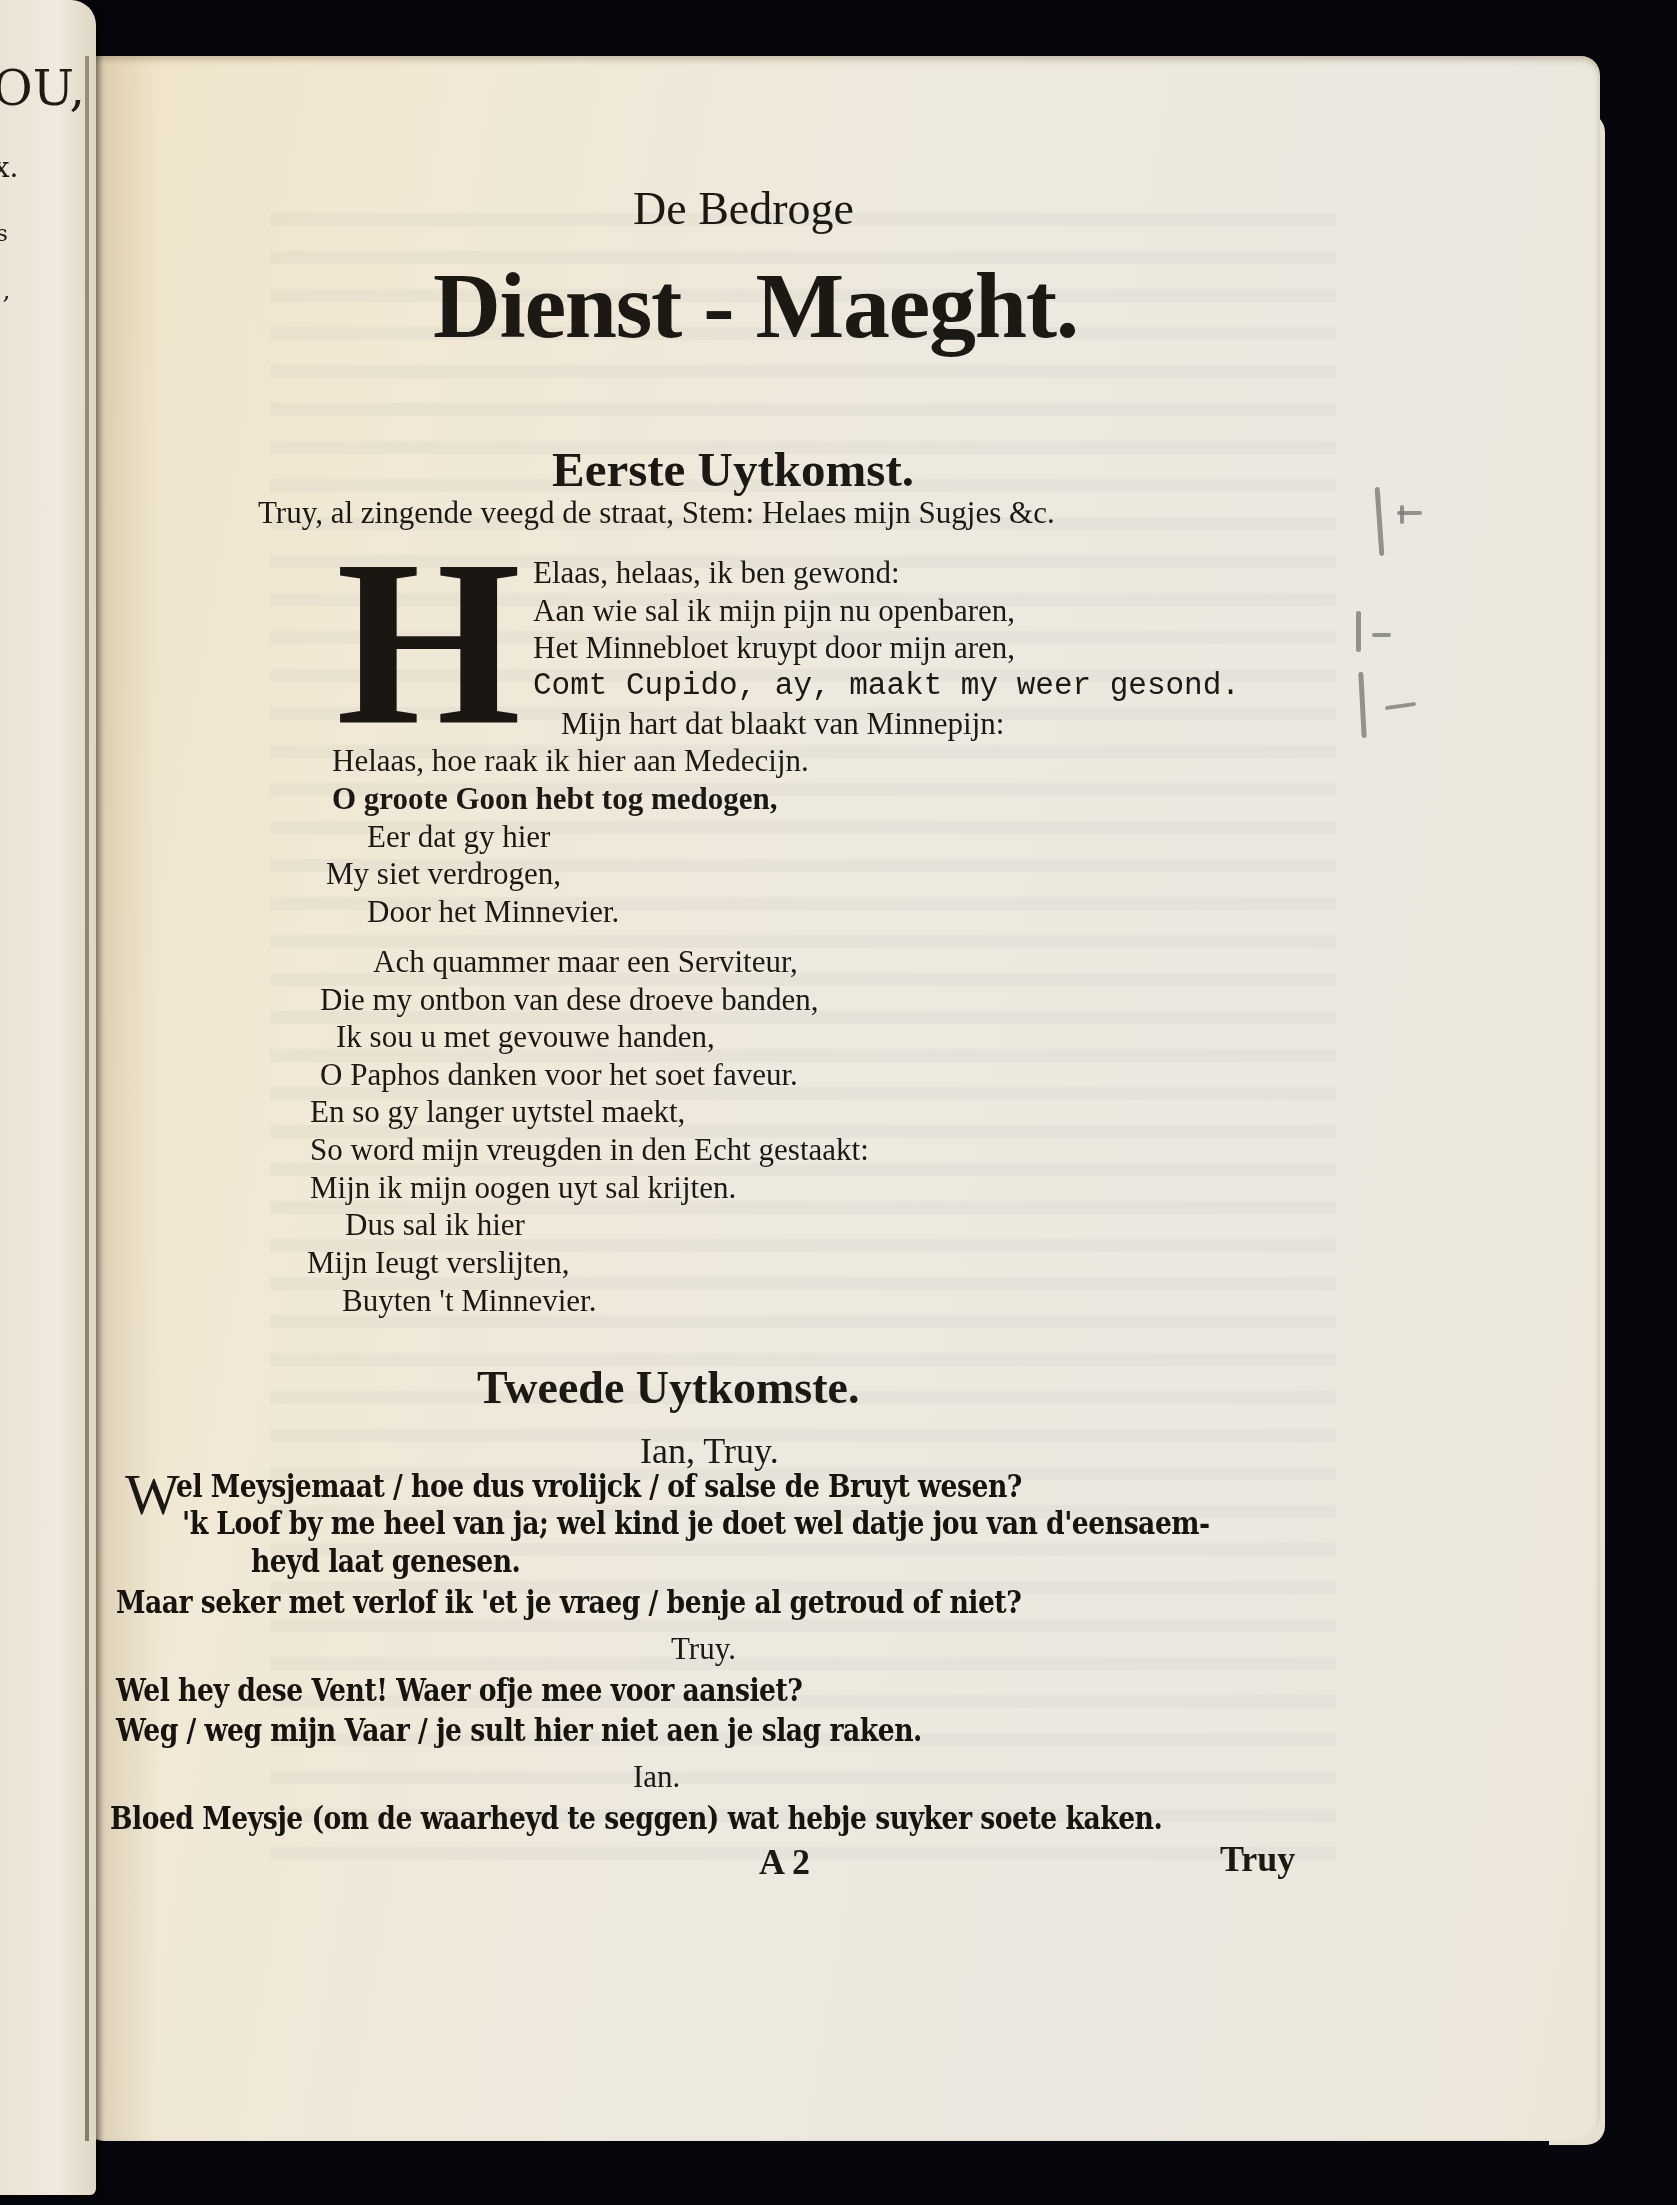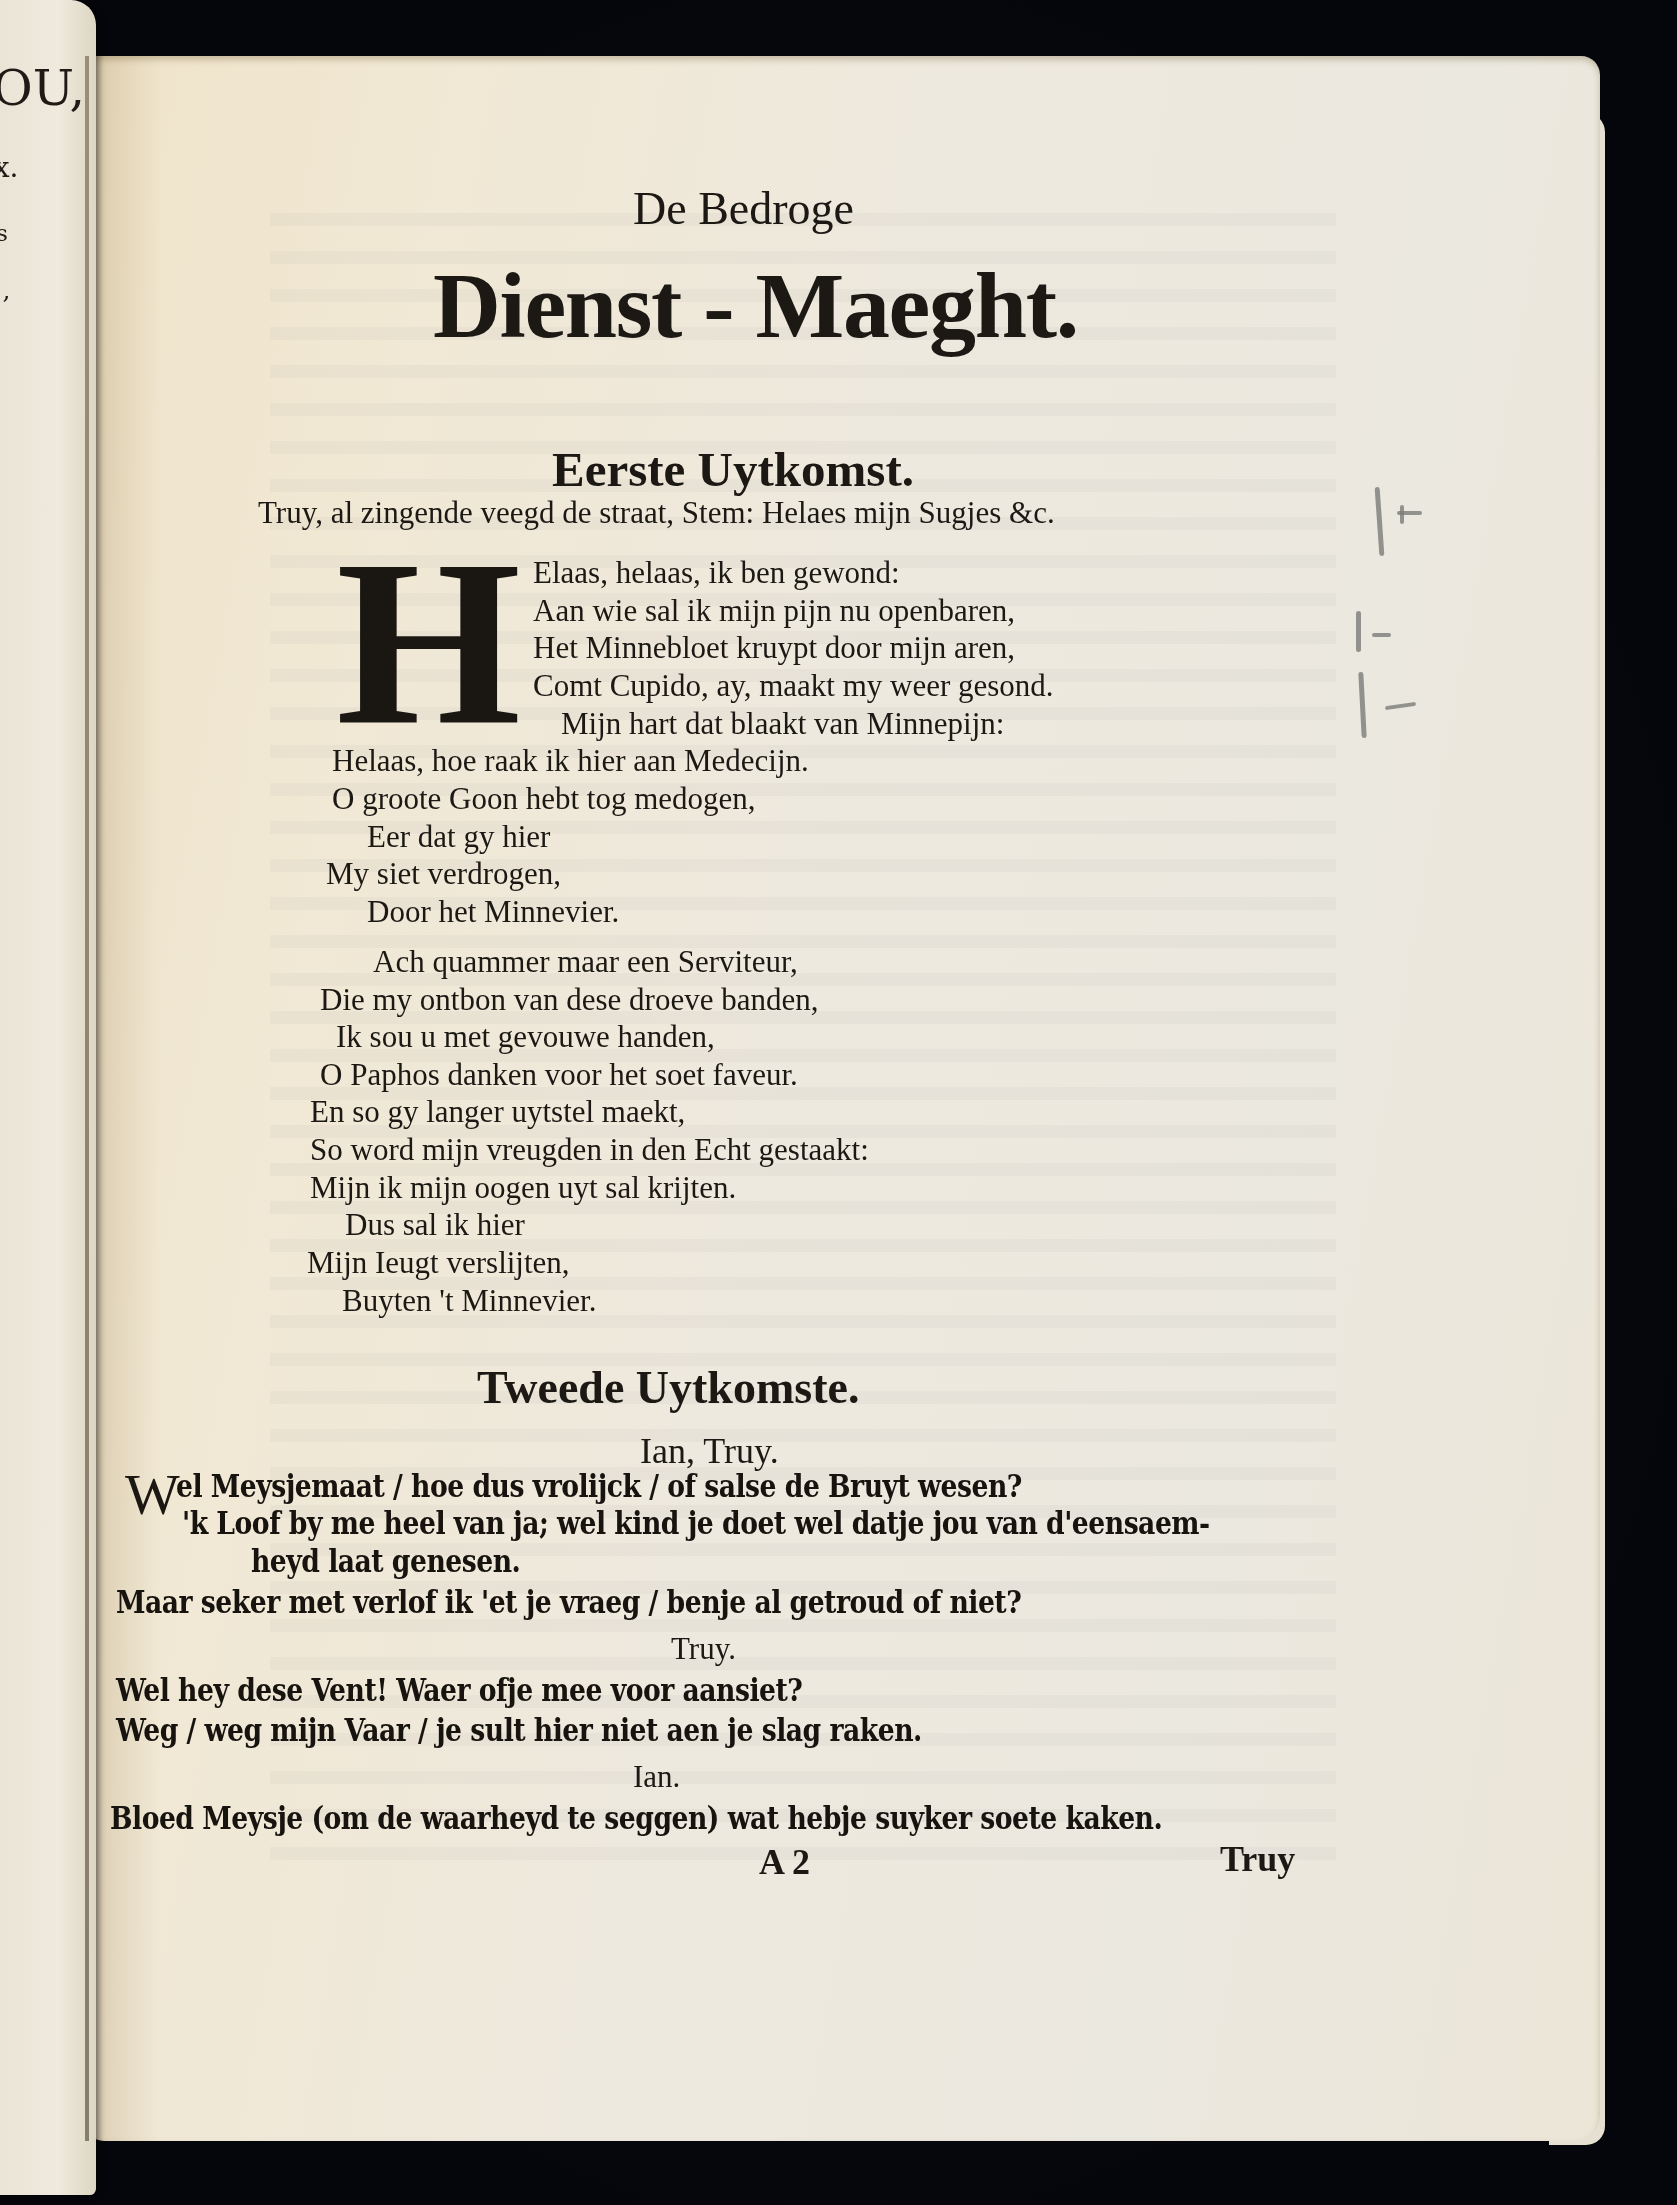--- a/index.html
+++ b/index.html
@@ -175,24 +175,24 @@
   <div class="text t-subtitle">De Bedroge</div>
   <div class="text t-title">Dienst - Maeght.</div>
   <div class="text t-act1">Eerste Uytkomst.</div>
   <div class="text t-stage">Truy, al zingende veegd de straat, Stem: Helaes mijn Sugjes &amp;c.</div>
 
   <div class="dropcap">H</div>
 
   <div class="text verse-line" style="left:533px;top:555px;">Elaas, helaas, ik ben gewond:</div>
   <div class="text verse-line" style="left:533px;top:593px;">Aan wie sal ik mijn pijn nu openbaren,</div>
   <div class="text verse-line" style="left:533px;top:630px;">Het Minnebloet kruypt door mijn aren,</div>
-  <div class="text verse-line" style="left:533px;top:668px;">Comt Cupido, ay, maakt my weer gesond.</div>
+  <div class="text verse-line" style="left:533px;top:668px;font-family:Liberation Mono, monospace;">Comt Cupido, ay, maakt my weer gesond.</div>
   <div class="text verse-line" style="left:533px;top:706px;margin-left:28px;">Mijn hart dat blaakt van Minnepijn:</div>
   <div class="text verse-line" style="left:332px;top:743px;">Helaas, hoe raak ik hier aan Medecijn.</div>
-  <div class="text verse-line" style="left:332px;top:781px;">O groote Goon hebt tog medogen,</div>
+  <div class="text verse-line" style="left:332px;top:781px;font-weight:bold;">O groote Goon hebt tog medogen,</div>
   <div class="text verse-line" style="left:367px;top:819px;">Eer dat gy hier</div>
   <div class="text verse-line" style="left:326px;top:856px;">My siet verdrogen,</div>
   <div class="text verse-line" style="left:367px;top:894px;">Door het Minnevier.</div>
 
   <div class="text verse-line" style="left:373px;top:944px;">Ach quammer maar een Serviteur,</div>
   <div class="text verse-line" style="left:320px;top:982px;">Die my ontbon van dese droeve banden,</div>
   <div class="text verse-line" style="left:320px;top:1019px;margin-left:16px;">Ik sou u met gevouwe handen,</div>
   <div class="text verse-line" style="left:320px;top:1057px;">O Paphos danken voor het soet faveur.</div>
   <div class="text verse-line" style="left:310px;top:1094px;">En so gy langer uytstel maekt,</div>
   <div class="text verse-line" style="left:310px;top:1132px;">So word mijn vreugden in den Echt gestaakt:</div>

